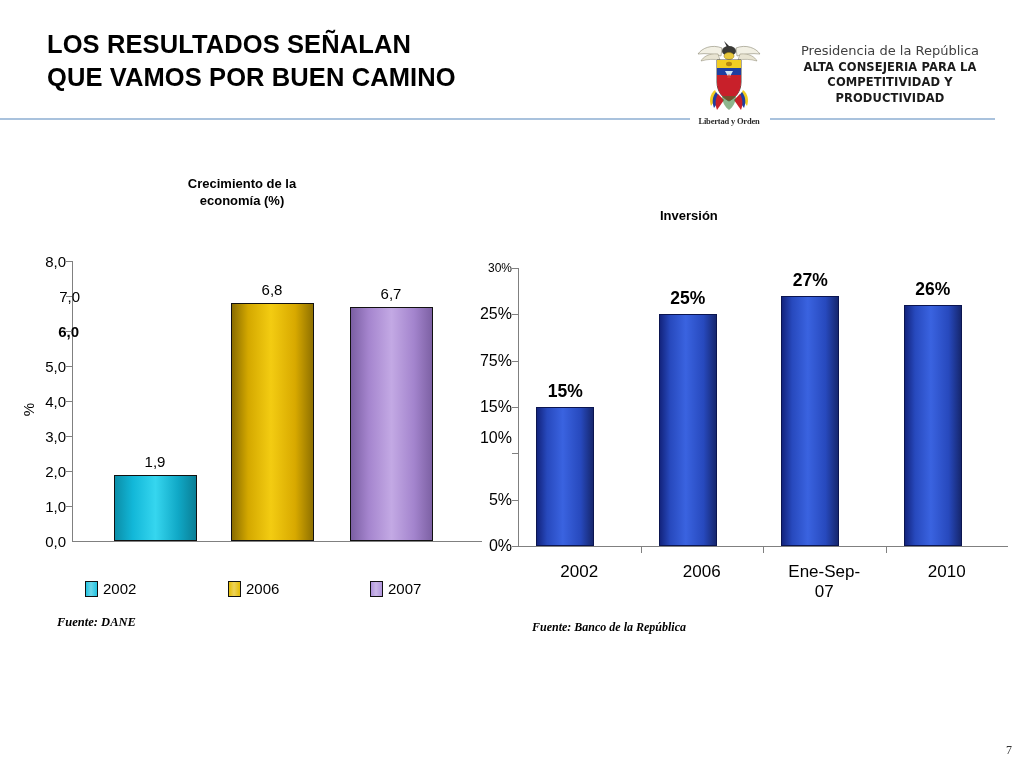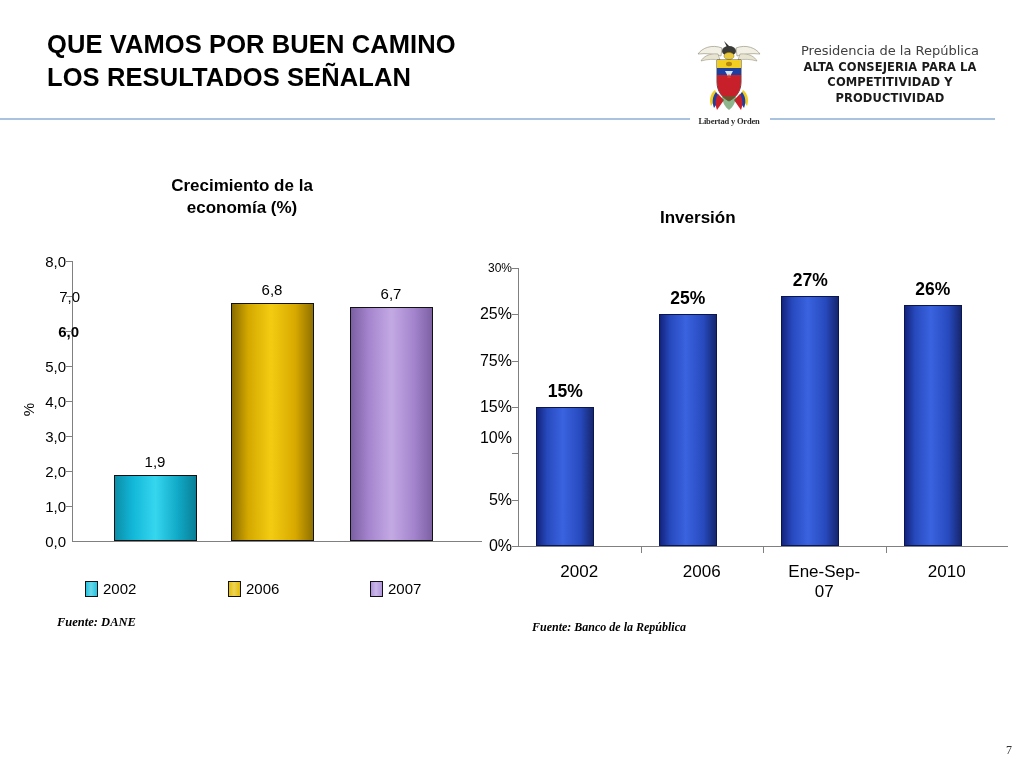--- a/index.html
+++ b/index.html
@@ -41,21 +41,21 @@
   .org{
     position:absolute;left:780px;top:42px;width:220px;text-align:center;
     line-height:1.35;
   }
   .org .l1{font-size:13px;color:#3f3f3f;font-family:"DejaVu Sans", sans-serif;}
   .org .l2,.org .l3{font-size:11.5px;font-weight:bold;color:#1a1a1a;
     font-family:"DejaVu Sans", sans-serif;letter-spacing:.1px;}
 
   
   .chart-title{
-    position:absolute;font-weight:bold;font-size:17px;line-height:1.32;
+    position:absolute;font-weight:bold;font-size:13px;line-height:1.32;
     font-family:"Liberation Sans", sans-serif;
   }
   .axis-line{position:absolute;background:#808080;}
   .tick{position:absolute;background:#808080;height:1px;width:6px;}
   .tick-v{position:absolute;background:#808080;width:1px;height:7px;}
   .ylab{
     position:absolute;text-align:right;font-size:15px;
     transform:translateY(-50%);white-space:nowrap;
   }
   .xlab{
@@ -94,22 +94,22 @@
   .rdlabel{font-size:17.5px;font-weight:bold;}
   .pagenum{position:absolute;right:12px;bottom:10px;font-size:12px;color:#333;
     font-family:"Liberation Serif", serif;}
 </style>
 </head>
 <body>
 
 <div class="slide">
 
   <div class="title">
+    <div>LOS RESULTADOS SEÑALAN</div>
     <div>QUE VAMOS POR BUEN CAMINO</div>
-    <div>LOS RESULTADOS SEÑALAN</div>
   </div>
 
   <div class="rule"></div>
   <div class="rule-right"></div>
 
   <div class="crest-wrap">
     <svg class="crest-svg" width="70" height="80" viewBox="0 0 70 80">
       <ellipse cx="35" cy="17" rx="7" ry="5" fill="#3a3a36"></ellipse>
       <path d="M35 12 L30 7 L33 13 Z" fill="#2a2a28"></path>
       <path d="M28 14 C18 10 8 14 4 20 C12 19 20 20 27 22 Z" fill="#f2f0e4" stroke="#8a8670" stroke-width=".6"></path>

